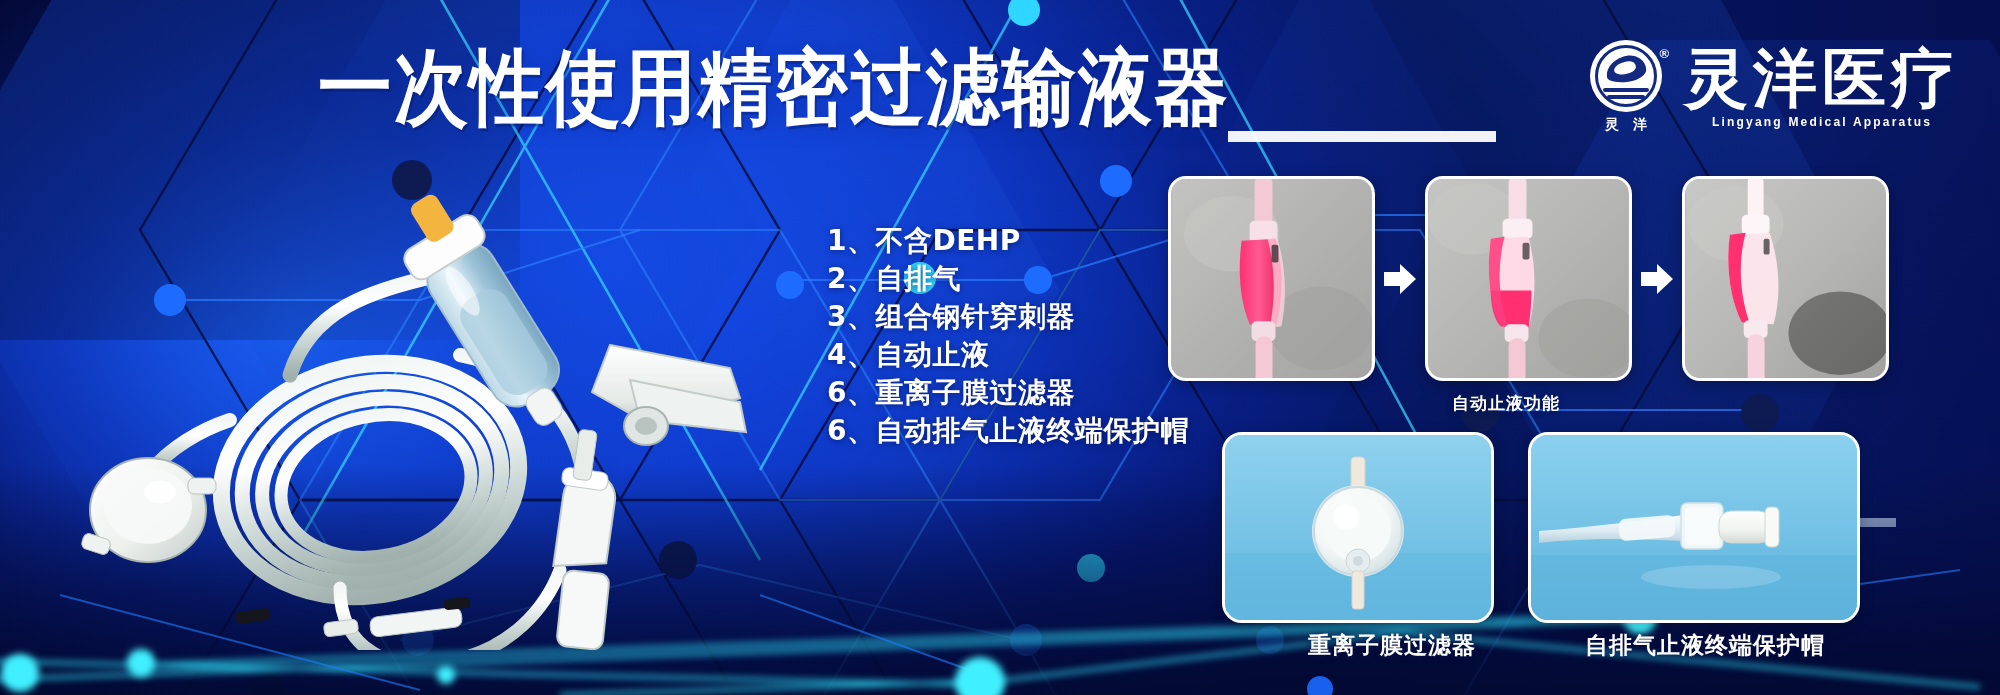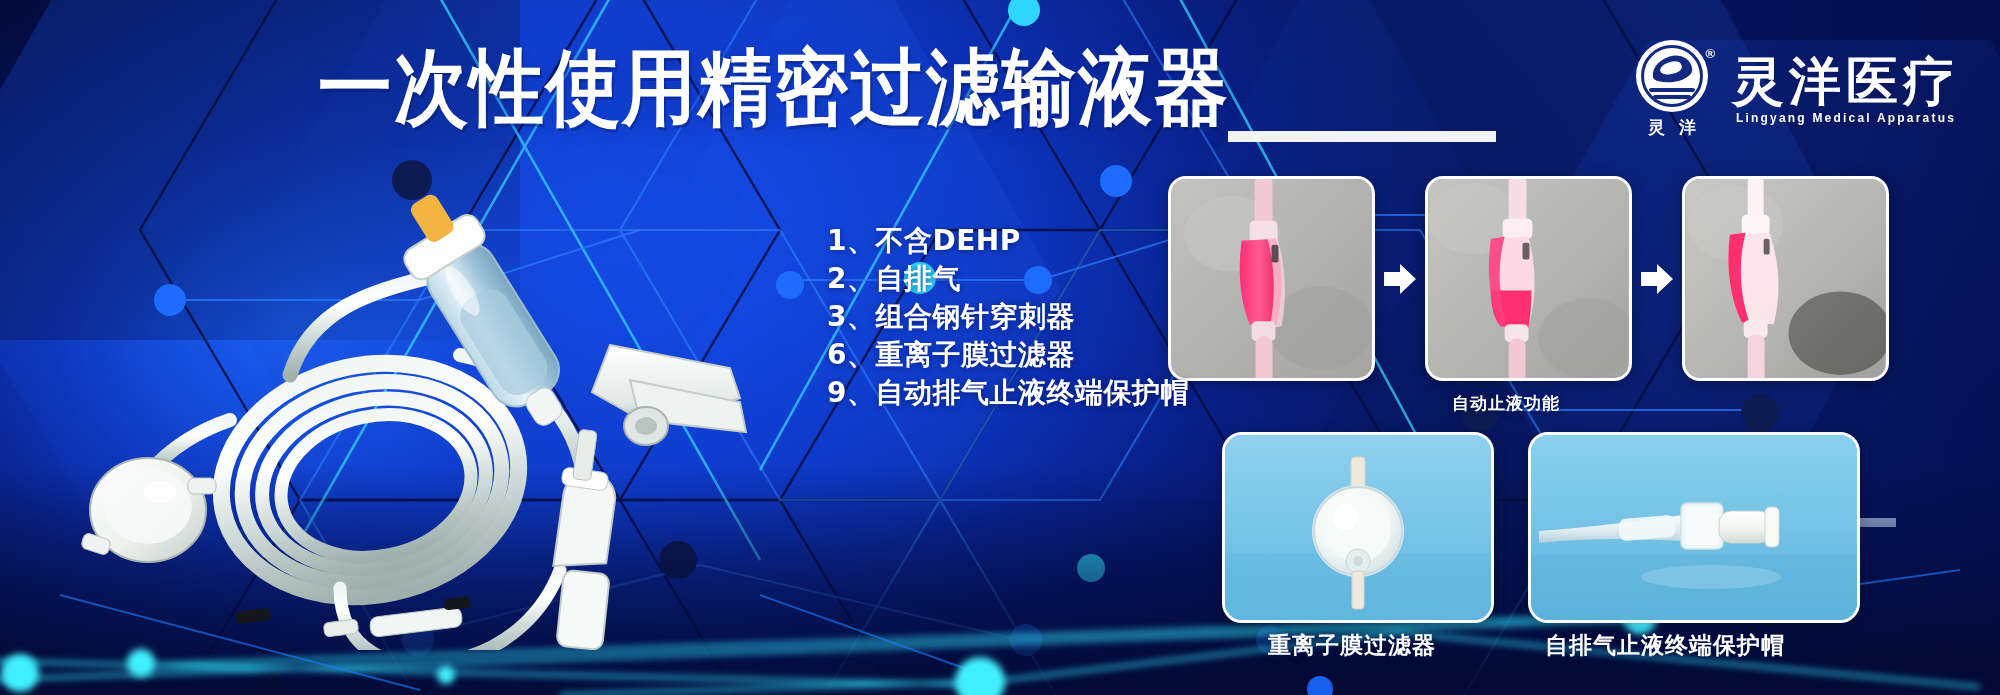--- a/index.html
+++ b/index.html
@@ -134,34 +134,34 @@
     transform: rotate(-10deg);
   }
   .logo-reg {
     position: absolute;
     right: -7px; top: 6px;
     font-size: 13px;
     color: #ffffff;
     font-weight: 700;
   }
   .logo-mark-cn {
-    font-size: 17px;
+    font-size: 14px;
     font-weight: 700;
     color: #ffffff;
     letter-spacing: 14px;
     text-indent: 14px;
   }
   .logo-text {
     display: flex;
     flex-direction: column;
     align-items: center;
     gap: 2px;
   }
   .logo-cn {
-    font-size: 52px;
+    font-size: 64px;
     font-weight: 700;
     color: #ffffff;
     letter-spacing: 5px;
     line-height: 1.05;
     font-family: "DejaVu Sans", "Liberation Sans", sans-serif;
   }
   .logo-en {
     font-size: 12px;
     font-weight: 700;
     color: #ffffff;
@@ -251,20 +251,21 @@
 
   .panel-caption {
     position: absolute;
     font-size: 23px;
     font-weight: 700;
     color: #ffffff;
     letter-spacing: 1px;
     text-shadow: 0 1px 6px rgba(3,14,70,0.7);
     white-space: nowrap;
     font-family: "DejaVu Sans", "Liberation Sans", sans-serif;
+    margin-left: 40px;
   }
   #caption-filter { left: 1268px; top: 630px; }
   #caption-cap    { left: 1545px; top: 630px; }
 </style>
 </head>
 <body>
 
 <div id="banner">
 
   <div class="bg-base"></div>
@@ -646,17 +647,18 @@
   </div>
 
   <div class="panel-caption" id="caption-filter">重离子膜过滤器</div>
 
   <div class="panel-caption" id="caption-cap">自排气止液终端保护帽</div>
 
   <div class="features">
     <div class="feature-item">1、不含DEHP</div>
     <div class="feature-item">2、自排气</div>
     <div class="feature-item">3、组合钢针穿刺器</div>
+    <div class="feature-item">4、自动止液</div>
     <div class="feature-item">6、重离子膜过滤器</div>
-    <div class="feature-item">9、自动排气止液终端保护帽</div>
+    <div class="feature-item">6、自动排气止液终端保护帽</div>
   </div>
 
 </div>
 
 </body></html>

